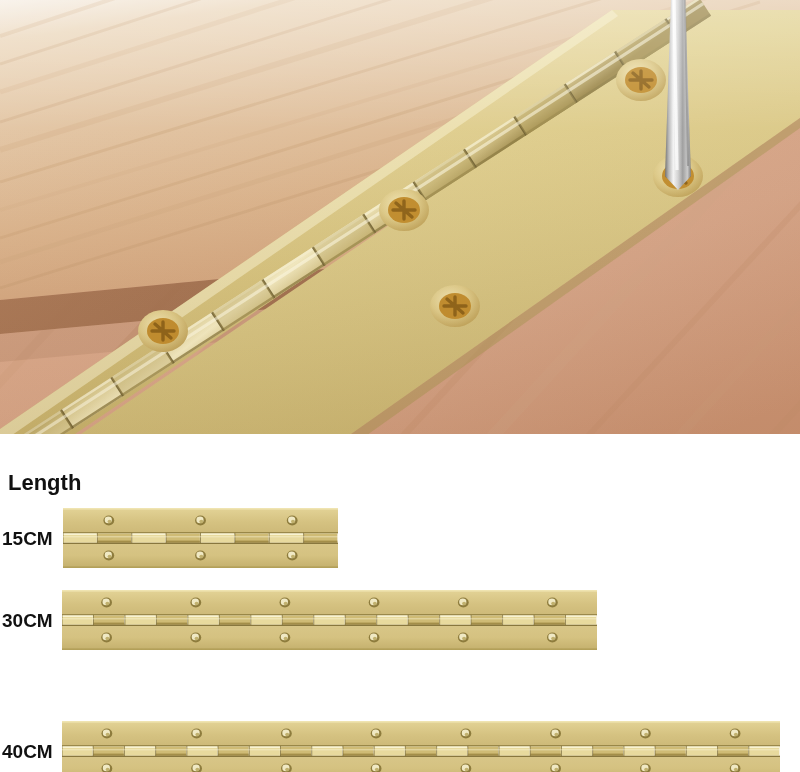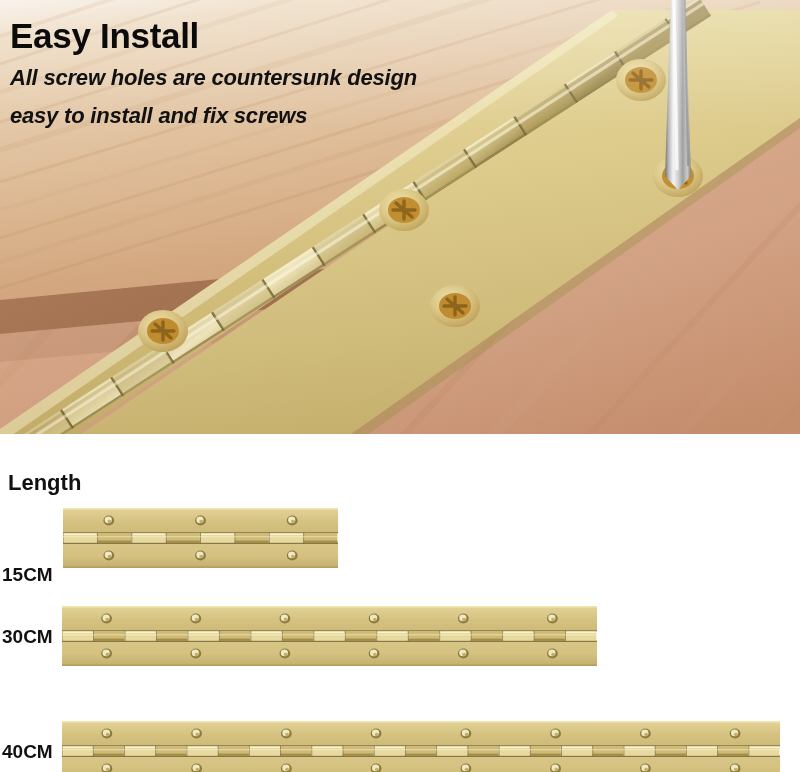--- a/index.html
+++ b/index.html
@@ -95,21 +95,21 @@
     font-weight: bold;
     color: #111111;
     white-space: nowrap;
   }
   .hinge-strip {
     position: absolute;
     overflow: hidden;
   }
   
   #row-15 { top: 508px; height: 60px; }
-  #row-30 { top: 606px; height: 60px; }
+  #row-30 { top: 590px; height: 60px; }
   #row-40 { top: 721px; height: 60px; }
 </style>
 </head>
 <body>
 
 <div id="page">
 
   <div class="hero">
     <svg class="hero-photo" viewBox="0 0 800 434" preserveAspectRatio="none">
       <defs>
@@ -300,33 +300,28 @@
         <g transform="translate(678,176)">
           <path d="M -13 0 L -7 -178 L 7 -178 L 13 0 L 0 14 Z" fill="url(#steelGrad)"></path>
           <path d="M -4 -176 L -1 -6" stroke="#ffffff" stroke-width="3.2" opacity="0.75" fill="none"></path>
           <path d="M 7 -176 L 10 -10" stroke="#6f6f6f" stroke-width="2" opacity="0.5" fill="none"></path>
         </g>
 
         <rect x="0" y="0" width="800" height="434" fill="url(#vignette)"></rect>
       </g>
     </svg>
 
-    <div class="hero-text">
-      <div class="hero-title">Easy Install</div>
-      <div class="hero-sub">All screw holes are countersunk design</div>
-      <div class="hero-sub">easy to install and fix screws</div>
-    </div>
   </div>
 
   <div class="size-section"></div>
 
   <div class="length-label">Length</div>
 
   <div class="size-row" id="row-15">
-    <div class="row-label" style="top: 20px; margin-top: 36px;">15CM</div>
+    <div class="row-label" style="top: 20px;">15CM</div>
     <div class="hinge-strip" id="strip-15" style="left: 63px; width: 275px; height: 60px; top: 0px;"><svg width="275" height="60" viewBox="0 0 275 60">
           <defs>
             <linearGradient id="leafTopg0" x1="0" y1="0" x2="0" y2="1">
               <stop offset="0%" stop-color="#e3d396"></stop>
               <stop offset="55%" stop-color="#d5c281"></stop>
               <stop offset="100%" stop-color="#cdb978"></stop>
             </linearGradient>
             <linearGradient id="leafBotg0" x1="0" y1="0" x2="0" y2="1">
               <stop offset="0%" stop-color="#d8c688"></stop>
               <stop offset="50%" stop-color="#d5c281"></stop>

